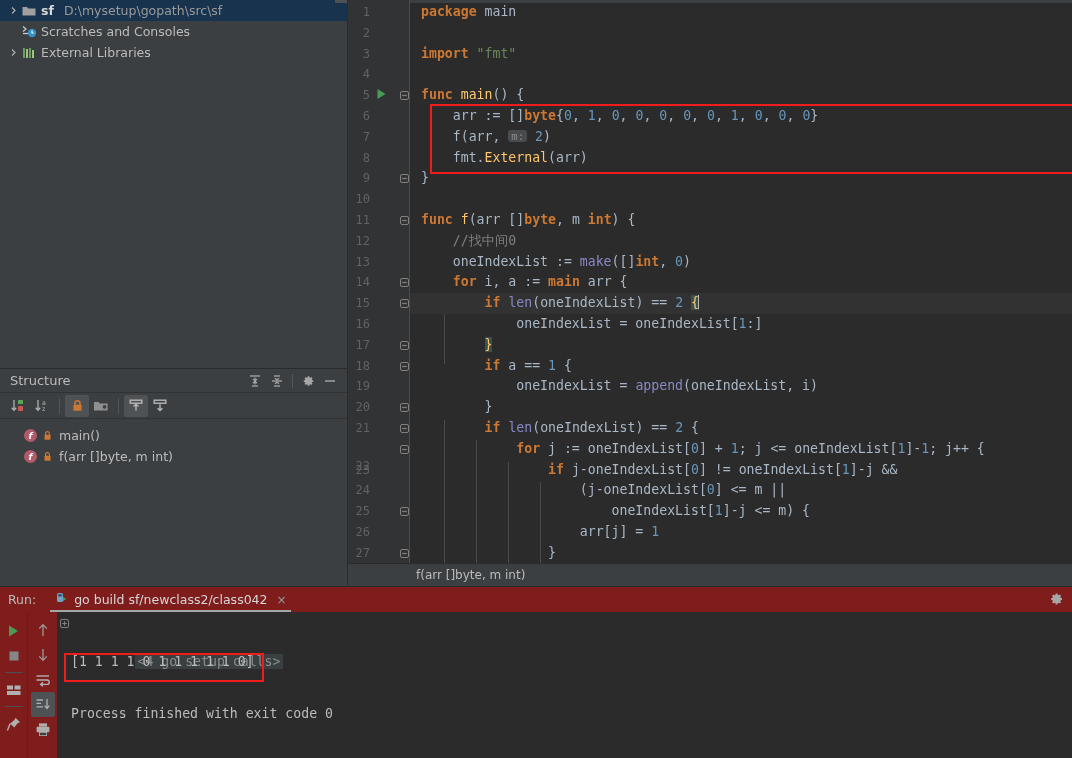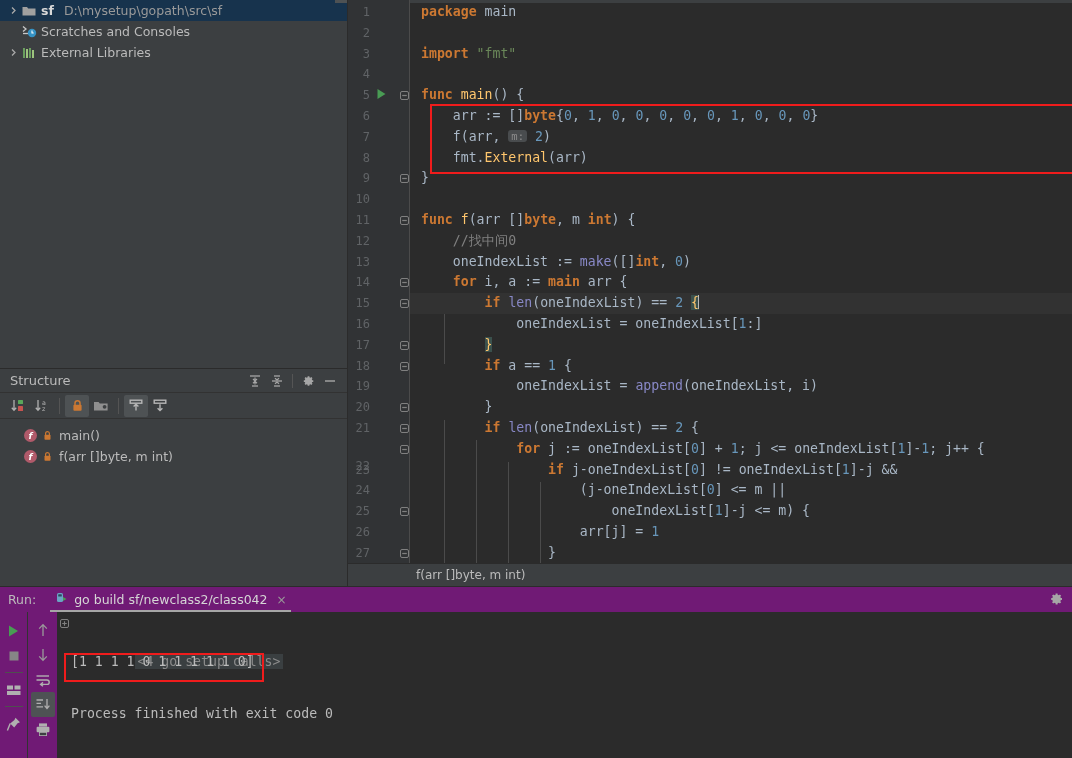--- a/index.html
+++ b/index.html
@@ -140,21 +140,21 @@
     background: #3c3f41;
     display: flex; align-items: center;
     padding-left: 68px;
     font-size: 12px; color: #bbbbbb;
     border-top: 1px solid #2b2b2b;
   }
 
   
   #run-panel {
     position: absolute; left: 0; top: 586px; width: 1072px; height: 172px;
-    background: #701a75;
+    background: #7f1d1d;
     border-top: 1px solid #2b2b2b;
   }
   #run-tabbar {
     height: 25px; display: flex; align-items: center;
     padding-left: 8px;
     position: relative;
   }
   #run-label { font-size: 12.5px; color: #bbbbbb; margin-right: 14px; }
   #run-tab {
     display: flex; align-items: center; height: 25px;

